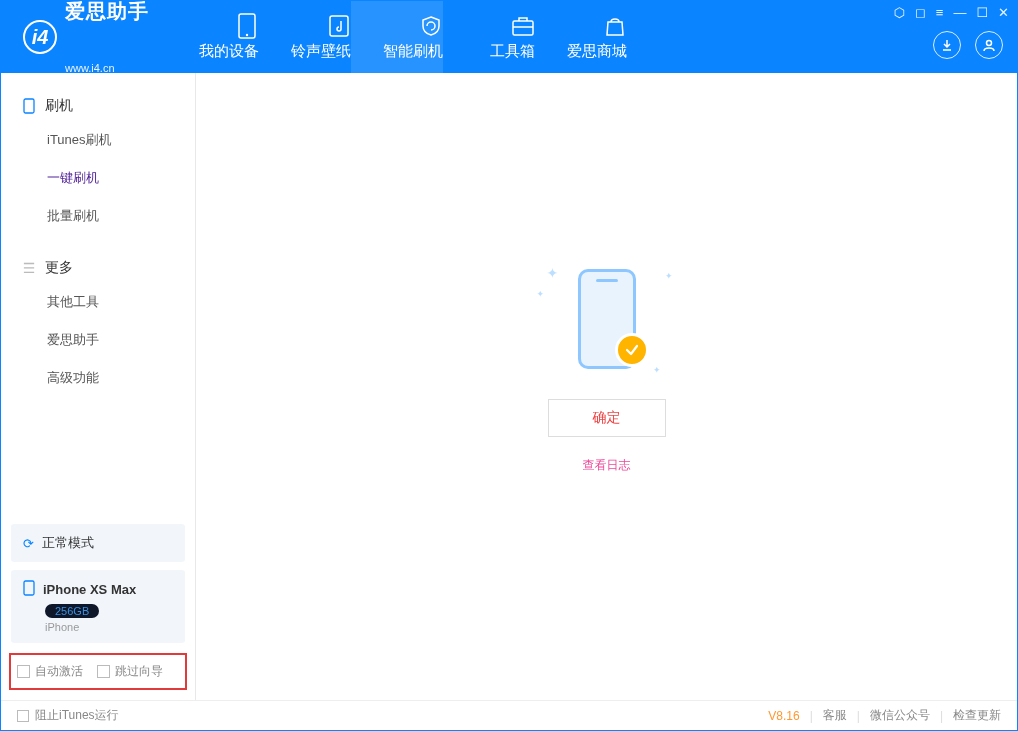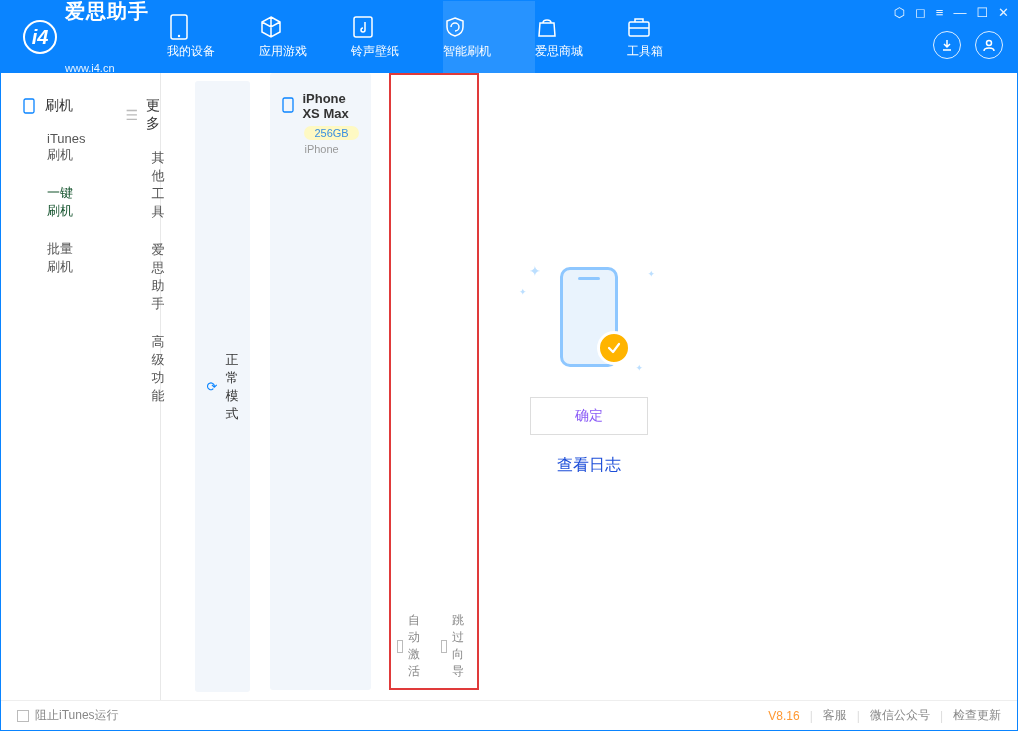--- a/index.html
+++ b/index.html
@@ -4,57 +4,57 @@
 <style>
 * { margin: 0; padding: 0; box-sizing: border-box; font-family: "Microsoft YaHei", -apple-system, sans-serif; }
 body { background: #fff; width: 1018px; height: 731px; overflow: hidden; border: 1px solid #0a84ff; }
 .titlebar { height: 72px; background: linear-gradient(to bottom, #0a84ff, #0a84ff); display: flex; align-items: center; color: #fff; position: relative; }
 .logo-area { display: flex; align-items: center; padding: 0 18px 0 22px; gap: 8px; }
 .logo-circle { width: 34px; height: 34px; border: 2.5px solid #fff; border-radius: 50%; display: flex; align-items: center; justify-content: center; font-weight: bold; font-size: 20px; font-style: italic; }
 .logo-text { display: flex; flex-direction: column; line-height: 1.1; }
 .logo-text .main { font-size: 20px; font-weight: 600; letter-spacing: 1px; }
 .logo-text .sub { font-size: 11px; opacity: 0.9; }
 .tabs { display: flex; height: 100%; }
-.tab { width: 92px; display: flex; flex-direction: column; align-items: flex-start; justify-content: center; gap: 4px; font-size: 12px; cursor: pointer; position: relative; }
+.tab { width: 92px; display: flex; flex-direction: column; align-items: flex-end; justify-content: center; gap: 4px; font-size: 15px; cursor: pointer; position: relative; }
 .tab.active { background: rgba(255,255,255,0.12); }
 .tab-icon { width: 24px; height: 24px; display: flex; align-items: center; justify-content: center; }
 .tab-icon svg { fill: #fff; }
 .win-controls-top { position: absolute; top: 4px; right: 8px; display: flex; gap: 10px; font-size: 13px; }
 .win-controls-top span { cursor: pointer; opacity: 0.9; }
 .win-controls-right { position: absolute; right: 14px; top: 30px; display: flex; gap: 14px; }
 .badge-circle { width: 28px; height: 28px; border: 1.8px solid rgba(255,255,255,0.85); border-radius: 50%; display: flex; align-items: center; justify-content: center; cursor: pointer; }
 .content { display: flex; height: calc(100% - 72px - 30px); }
-.sidebar { width: 160px; border-right: 1px solid #e8e8e8; display: flex; }
+.sidebar { width: 195px; border-right: 1px solid #e8e8e8; display: flex; flex-direction: column; }
 .side-section { padding: 18px 0 0 0; }
 .side-head { display: flex; align-items: center; gap: 8px; padding: 6px 20px; font-size: 14px; color: #333; font-weight: 500; }
 .side-head .icon { width: 16px; height: 16px; display: flex; align-items: center; justify-content: center; color: #0a84ff; }
 .side-item { padding: 10px 20px 10px 46px; font-size: 13px; color: #555; cursor: pointer; }
-.side-item.active { color: #14532d; }
+.side-item.active { color: #4c1d95; }
 .side-spacer { flex: 1; }
 .status-box { margin: 8px 10px; background: #f2f6fb; border-radius: 3px; padding: 10px 12px; font-size: 13px; display: flex; align-items: center; gap: 8px; color: #333; }
 .device-box { margin: 0 10px 10px 10px; background: #f2f6fb; border-radius: 3px; padding: 10px 12px; }
-.device-box .name { font-size: 13px; font-weight: 600; color: #333; display: flex; align-items: center; gap: 8px; margin-top: 8px; }
-.device-box .cap { display: inline-block; background: #fef9c3; color: #3a8fe0; font-size: 11px; padding: 1px 10px; border-radius: 10px; margin: 5px 0 3px 22px; }
+.device-box .name { font-size: 13px; font-weight: 600; color: #333; display: flex; align-items: center; gap: 8px; }
+.device-box .cap { display: inline-block; background: #0f172a; color: #3a8fe0; font-size: 11px; padding: 1px 10px; border-radius: 10px; margin: 5px 0 3px 22px; }
 .device-box .type { font-size: 11px; color: #999; margin-left: 22px; }
 .checkbox-row { border: 2px solid #e03a3a; margin: 0 8px 10px 8px; padding: 8px 6px; display: flex; gap: 14px; align-items: flex-end; }
 .cb { display: flex; align-items: center; gap: 5px; font-size: 12px; color: #888; cursor: pointer; }
 .cb .box { width: 13px; height: 13px; border: 1px solid #bbb; }
 .main { flex: 1; display: flex; flex-direction: column; align-items: center; justify-content: center; gap: 20px; padding-bottom: 40px; }
 .illustration { position: relative; width: 140px; height: 120px; display: flex; align-items: center; justify-content: center; }
 .phone-shape { width: 58px; height: 100px; border: 3px solid #8ec7ff; border-radius: 10px; background: #e9f3fd; position: relative; }
 .phone-shape::before { content: ""; position: absolute; top: 7px; left: 50%; transform: translateX(-50%); width: 22px; height: 3px; background: #8ec7ff; border-radius: 2px; }
 .check-badge { position: absolute; right: 28px; bottom: 12px; width: 34px; height: 34px; background: #ffb400; border-radius: 50%; display: flex; align-items: center; justify-content: center; border: 3px solid #fff; }
 .sparkle { position: absolute; color: #bcdfff; font-size: 14px; }
 .sp1 { top: 6px; left: 10px; }
 .sp2 { top: 30px; left: 0; font-size: 9px; }
 .sp3 { top: 12px; right: 4px; font-size: 9px; }
 .sp4 { bottom: 4px; right: 16px; font-size: 9px; }
 .success-text { font-size: 19px; color: #333; }
-.ok-btn { border: 1px solid #ddd; background: #fff; padding: 9px 44px; font-size: 14px; color: #8b5cf6; cursor: pointer; }
-.log-link { font-size: 16px; color: #1d4ed8; cursor: pointer; }
+.ok-btn { border: 1px solid #ddd; background: #fff; padding: 9px 44px; font-size: 14px; color: #ef4444; cursor: pointer; }
+.log-link { font-size: 12px; color: #ec4899; cursor: pointer; }
 .footer { height: 30px; border-top: 1px solid #eee; display: flex; align-items: center; padding: 8px 16px; font-size: 12px; color: #888; }
 .footer .left { display: flex; align-items: center; gap: 6px; }
 .footer .left .box { width: 12px; height: 12px; border: 1px solid #bbb; }
 .footer .right { margin-left: auto; display: flex; align-items: center; gap: 10px; }
 .footer .ver { color: #ff9933; }
 .footer .sep { color: #ddd; }
 .footer .link { cursor: pointer; }
 </style>
 </head>
 <body>
@@ -72,60 +72,52 @@
       <span class="tab-icon">
           <svg width="18" height="26" viewBox="0 0 18 26">
             <rect x="1" y="1" width="16" height="24" rx="2" fill="none" stroke="#fff" stroke-width="1.5"></rect>
             <circle cx="9" cy="22" r="1.2" fill="#fff"></circle>
           </svg>
         </span>
       <span>我的设备</span>
     </div>
     <div class="tab">
       <span class="tab-icon">
-          <svg width="24" height="24" viewBox="0 0 24 24">
-            <path d="M12 2 L21 7 L21 17 L12 22 L3 17 L3 7 Z M12 2 L12 12 M3 7 L12 12 L21 7 M12 12 L12 22" fill="none" stroke="#fff" stroke-width="1.5"></path>
-          </svg>
-        </span>
-      <span>应用游戏</span>
-    </div>
-    <div class="tab">
-      <span class="tab-icon">
           <svg width="22" height="24" viewBox="0 0 22 24">
             <rect x="2" y="2" width="18" height="20" rx="2" fill="none" stroke="#fff" stroke-width="1.5"></rect>
             <path d="M13 7 L13 15 A2 2 0 1 1 11 13" fill="none" stroke="#fff" stroke-width="1.5"></path>
           </svg>
         </span>
       <span>铃声壁纸</span>
     </div>
     <div class="tab active">
       <span class="tab-icon">
           <svg width="24" height="24" viewBox="0 0 24 24">
             <path d="M12 3 L20 6 L20 12 C20 17 16 20 12 21 C8 20 4 17 4 12 L4 6 Z" fill="none" stroke="#fff" stroke-width="1.5"></path>
             <path d="M8 12 A4 4 0 1 1 12 16" fill="none" stroke="#fff" stroke-width="1.5"></path>
           </svg>
         </span>
       <span>智能刷机</span>
     </div>
     <div class="tab">
       <span class="tab-icon">
-          <svg width="22" height="24" viewBox="0 0 22 24">
-            <path d="M4 8 L18 8 L19 21 L3 21 Z M7 8 C7 4 15 4 15 8" fill="none" stroke="#fff" stroke-width="1.5"></path>
-          </svg>
-        </span>
-      <span>爱思商城</span>
-    </div>
-    <div class="tab">
-      <span class="tab-icon">
           <svg width="24" height="22" viewBox="0 0 24 22">
             <rect x="2" y="6" width="20" height="14" rx="1.5" fill="none" stroke="#fff" stroke-width="1.5"></rect>
             <path d="M8 6 L8 3 L16 3 L16 6 M2 12 L22 12" fill="none" stroke="#fff" stroke-width="1.5"></path>
           </svg>
         </span>
       <span>工具箱</span>
+    </div>
+    <div class="tab">
+      <span class="tab-icon">
+          <svg width="22" height="24" viewBox="0 0 22 24">
+            <path d="M4 8 L18 8 L19 21 L3 21 Z M7 8 C7 4 15 4 15 8" fill="none" stroke="#fff" stroke-width="1.5"></path>
+          </svg>
+        </span>
+      <span>爱思商城</span>
     </div>
   </div>
   <div class="win-controls-top">
     <span>⬡</span>
     <span>◻</span>
     <span>≡</span>
     <span>—</span>
     <span>☐</span>
     <span>✕</span>
   </div>

